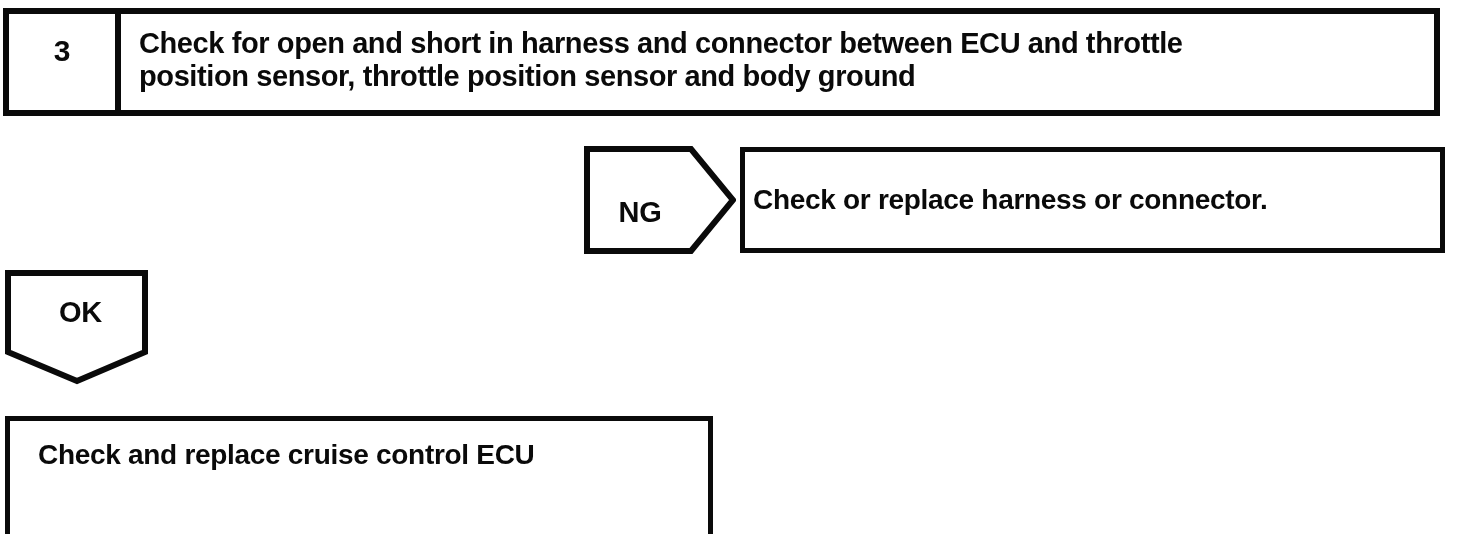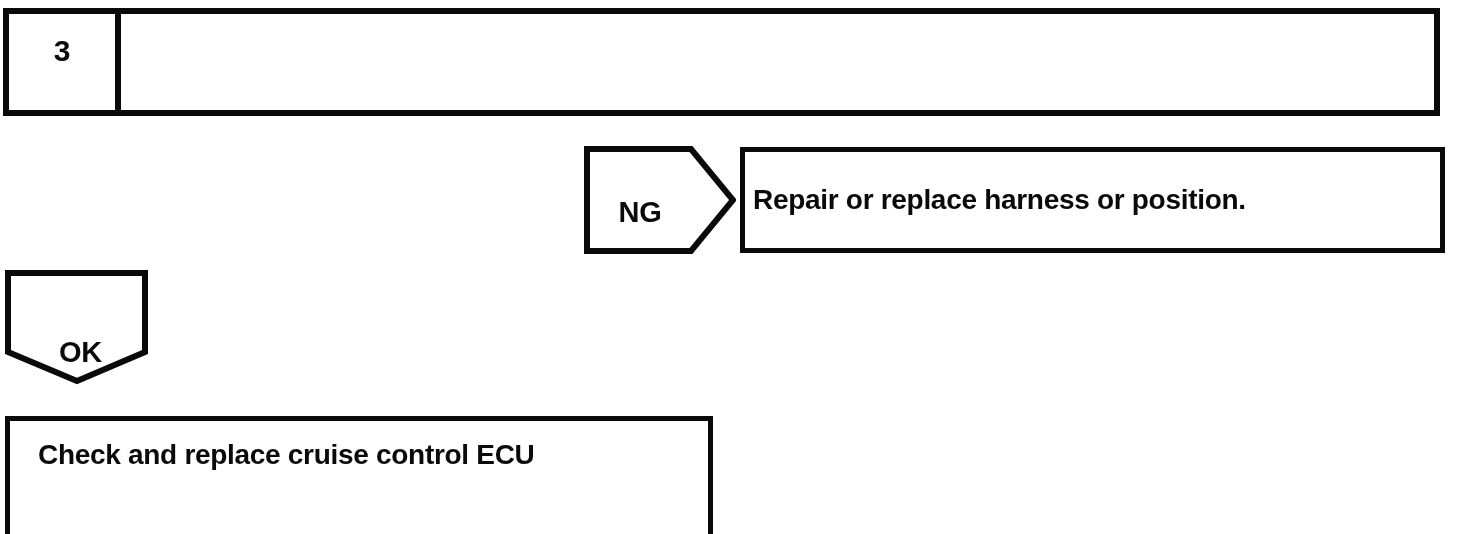--- a/index.html
+++ b/index.html
@@ -60,21 +60,21 @@
     left: 0; top: 0;
     display: flex;
     align-items: center;
     justify-content: center;
     font-size: 29px;
     letter-spacing: -0.3px;
   }
   .tag-ng { left: 584px; top: 146px; }
   .tag-ng .tag-label { width: 112px; height: 132px; }
   .tag-ok { left: 5px; top: 270px; }
-  .tag-ok .tag-label { width: 151px; height: 84px; margin-top: 40px; }
+  .tag-ok .tag-label { width: 151px; height: 84px; }
 
   
   .action-box {
     position: absolute;
     border: 5px solid var(--line);
     background: var(--bg);
     font-size: 28px;
     letter-spacing: -0.3px;
     white-space: nowrap;
   }
@@ -91,31 +91,35 @@
     padding: 18px 10px 0 28px;
   }
 </style>
 </head>
 <body>
 
 <div class="canvas">
 
   <div class="step-box">
     <div class="step-num">3</div>
+    <div class="step-text">
+      <span>Check for open and short in harness and connector between ECU and throttle</span><br>
+      <span>position sensor, throttle position sensor and body ground</span>
+    </div>
   </div>
 
   <div class="tag tag-ng">
     <svg width="152" height="108" viewBox="0 0 152 108">
       <polygon points="3,3 107,3 149,54 107,105 3,105" fill="#ffffff" stroke="#0a0a0a" stroke-width="6" stroke-linejoin="miter"></polygon>
     </svg>
     <span class="tag-label">NG</span>
   </div>
 
   <div class="action-box repair-box">
-    <span>Repair or replace harness or position.</span>
+    <span>Check or replace harness or connector.</span>
   </div>
 
   <div class="tag tag-ok">
     <svg width="146" height="116" viewBox="0 0 146 116">
       <polygon points="3,3 140,3 140,82 72,111 3,82" fill="#ffffff" stroke="#0a0a0a" stroke-width="6" stroke-linejoin="miter"></polygon>
     </svg>
     <span class="tag-label">OK</span>
   </div>
 
   <div class="action-box result-box">

